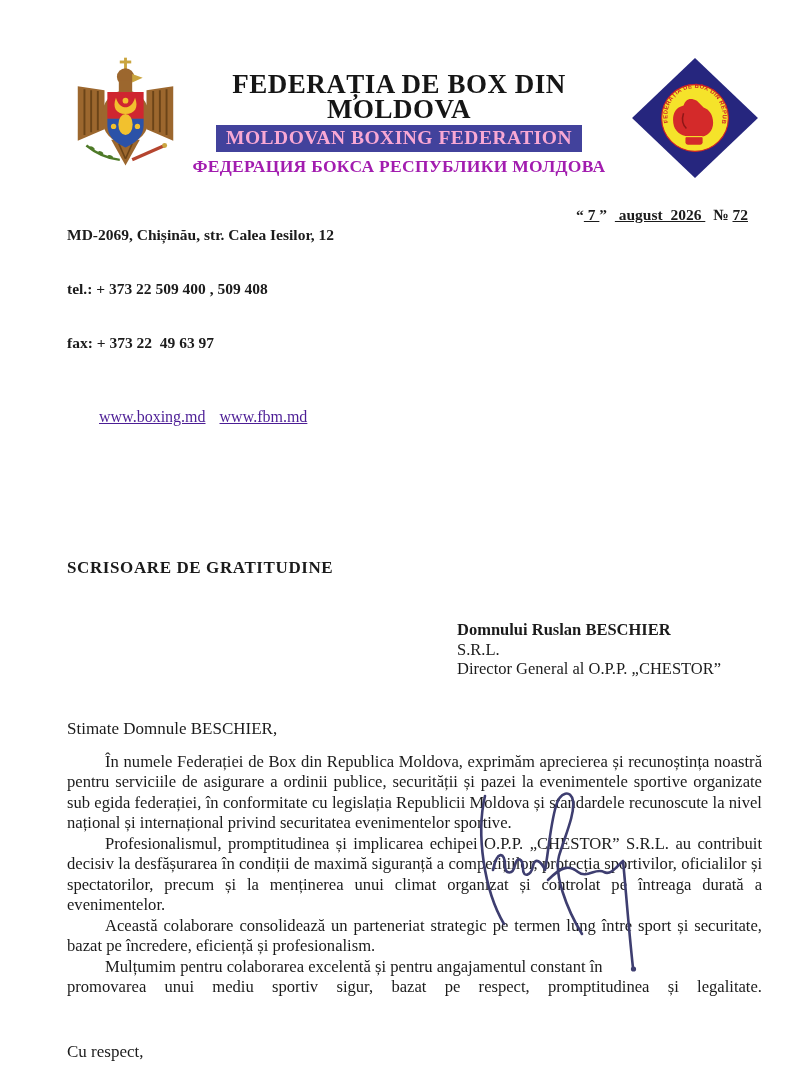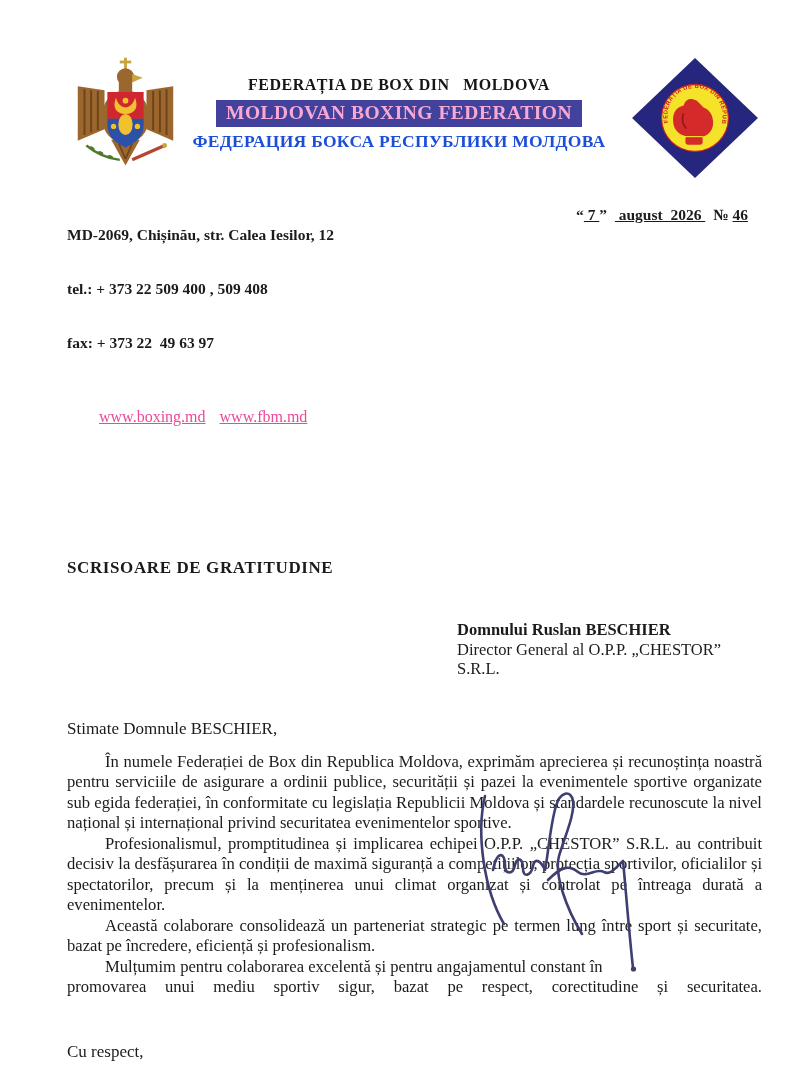--- a/index.html
+++ b/index.html
@@ -15,40 +15,40 @@
     width:807px; height:1080px;
     padding:56px 45px 0 67px;
     background:#ffffff;
   }
 
   
   .letterhead { display:flex; align-items:flex-start; }
   .coat { width:105px; height:116px; flex:0 0 auto; margin-left:6px; }
   .org { flex:1 1 auto; text-align:center; padding-top:16px; }
   .org-ro {
-    font-weight:bold; font-size:16px; line-height:25px;
+    font-weight:bold; font-size:27px; line-height:25px;
     letter-spacing:.5px; white-space:pre-wrap; color:#161616;
   }
   .org-en {
     display:inline-block; margin-top:3px;
     background:#42429c; color:#f9a8d4;
     font-weight:bold; font-size:19.5px; line-height:24px;
     padding:1px 10px 2px; letter-spacing:.5px;
   }
   .org-ru {
     margin-top:3px; font-weight:bold; font-size:17.5px;
-    line-height:23px; color:#1d4ed8; letter-spacing:.3px;
+    line-height:23px; color:#a21caf; letter-spacing:.3px;
   }
   .fbm-logo { width:134px; height:124px; flex:0 0 auto; margin-left:8px; }
 
   
   .info-row { display:flex; justify-content:space-between; margin-top:10px; }
   .contact { font-weight:bold; font-size:15.5px; line-height:18px; white-space:pre-wrap; }
   .links { margin-top:2px; font-weight:normal; font-size:16px; }
-  .links a { color:#ec4899; text-decoration:underline; margin-right:14px; }
+  .links a { color:#4c1d95; text-decoration:underline; margin-right:14px; }
   .ref {
     margin-top:16px; margin-right:14px;
     font-weight:bold; font-size:15.5px; white-space:pre;
   }
   .ref .u { text-decoration:underline; }
 
   
   .title {
     margin-top:78px; text-align:left;
     font-weight:bold; font-size:17px; letter-spacing:.6px;
@@ -137,39 +137,39 @@
 
   <div class="info-row">
     <div class="contact">
       <div>MD-2069, Chișinău, str. Calea Iesilor, 12</div>
       <div>tel.: + 373 22 509 400 , 509 408</div>
       <div>fax: + 373 22  49 63 97</div>
       <div class="links">
         <a href="#" style="margin-right: 14px;">www.boxing.md</a><a href="#">www.fbm.md</a>
       </div>
     </div>
-    <div class="ref"><span>“</span><span class="u"> 7 </span><span>”  </span><span class="u"> august  2026 </span><span>  № </span><span class="u">46</span></div>
+    <div class="ref"><span>“</span><span class="u"> 7 </span><span>”  </span><span class="u"> august  2026 </span><span>  № </span><span class="u">72</span></div>
   </div>
 
   <div class="title">SCRISOARE DE GRATITUDINE</div>
 
   <div class="recipient">
     <div class="r1">Domnului Ruslan BESCHIER</div>
+    <div>S.R.L.</div>
     <div>Director General al O.P.P. „CHESTOR”</div>
-    <div>S.R.L.</div>
   </div>
 
   <div class="salutation">Stimate Domnule BESCHIER,</div>
 
   <div class="body">
     <p>În numele Federației de Box din Republica Moldova, exprimăm aprecierea și recunoștința noastră pentru serviciile de asigurare a ordinii publice, securității și pazei la evenimentele sportive organizate sub egida federației, în conformitate cu legislația Republicii Moldova și standardele recunoscute la nivel național și internațional privind securitatea evenimentelor sportive.</p>
     <p>Profesionalismul, promptitudinea și implicarea echipei O.P.P. „CHESTOR” S.R.L. au contribuit decisiv la desfășurarea în condiții de maximă siguranță a competițiilor, protecția sportivilor, oficialilor și spectatorilor, precum și la menținerea unui climat organizat și controlat pe întreaga durată a evenimentelor.</p>
     <p>Această colaborare consolidează un parteneriat strategic pe termen lung între sport și securitate, bazat pe încredere, eficiență și profesionalism.</p>
     <p>Mulțumim pentru colaborarea excelentă și pentru angajamentul constant în</p>
-    <p class="stretch">promovarea unui mediu sportiv sigur, bazat pe respect, corectitudine și securitatea.</p>
+    <p class="stretch">promovarea unui mediu sportiv sigur, bazat pe respect, promptitudinea și legalitate.</p>
   </div>
 
   <div class="valediction">Cu respect,</div>
 
   <svg class="signature" viewBox="0 0 182 208" aria-hidden="true">
     <g fill="none" stroke="#3e3e70" stroke-width="2.6" stroke-linecap="round" stroke-linejoin="round">
       <path d="M17,14 C8,52 16,108 36,142"></path>
       <path d="M25,88 C29,68 37,70 37,83 C37,93 45,93 47,83 C49,74 55,76 55,87 C55,96 63,94 65,84 C67,75 73,79 77,88 C80,74 82,44 88,24 C92,10 103,7 105,19 C107,32 97,54 91,74 C86,92 98,126 114,152"></path>
       <path d="M80,98 C94,84 101,83 110,90 C119,97 128,85 136,90 C143,94 150,83 155,79 C157,97 160,140 165,186"></path>
     </g>

